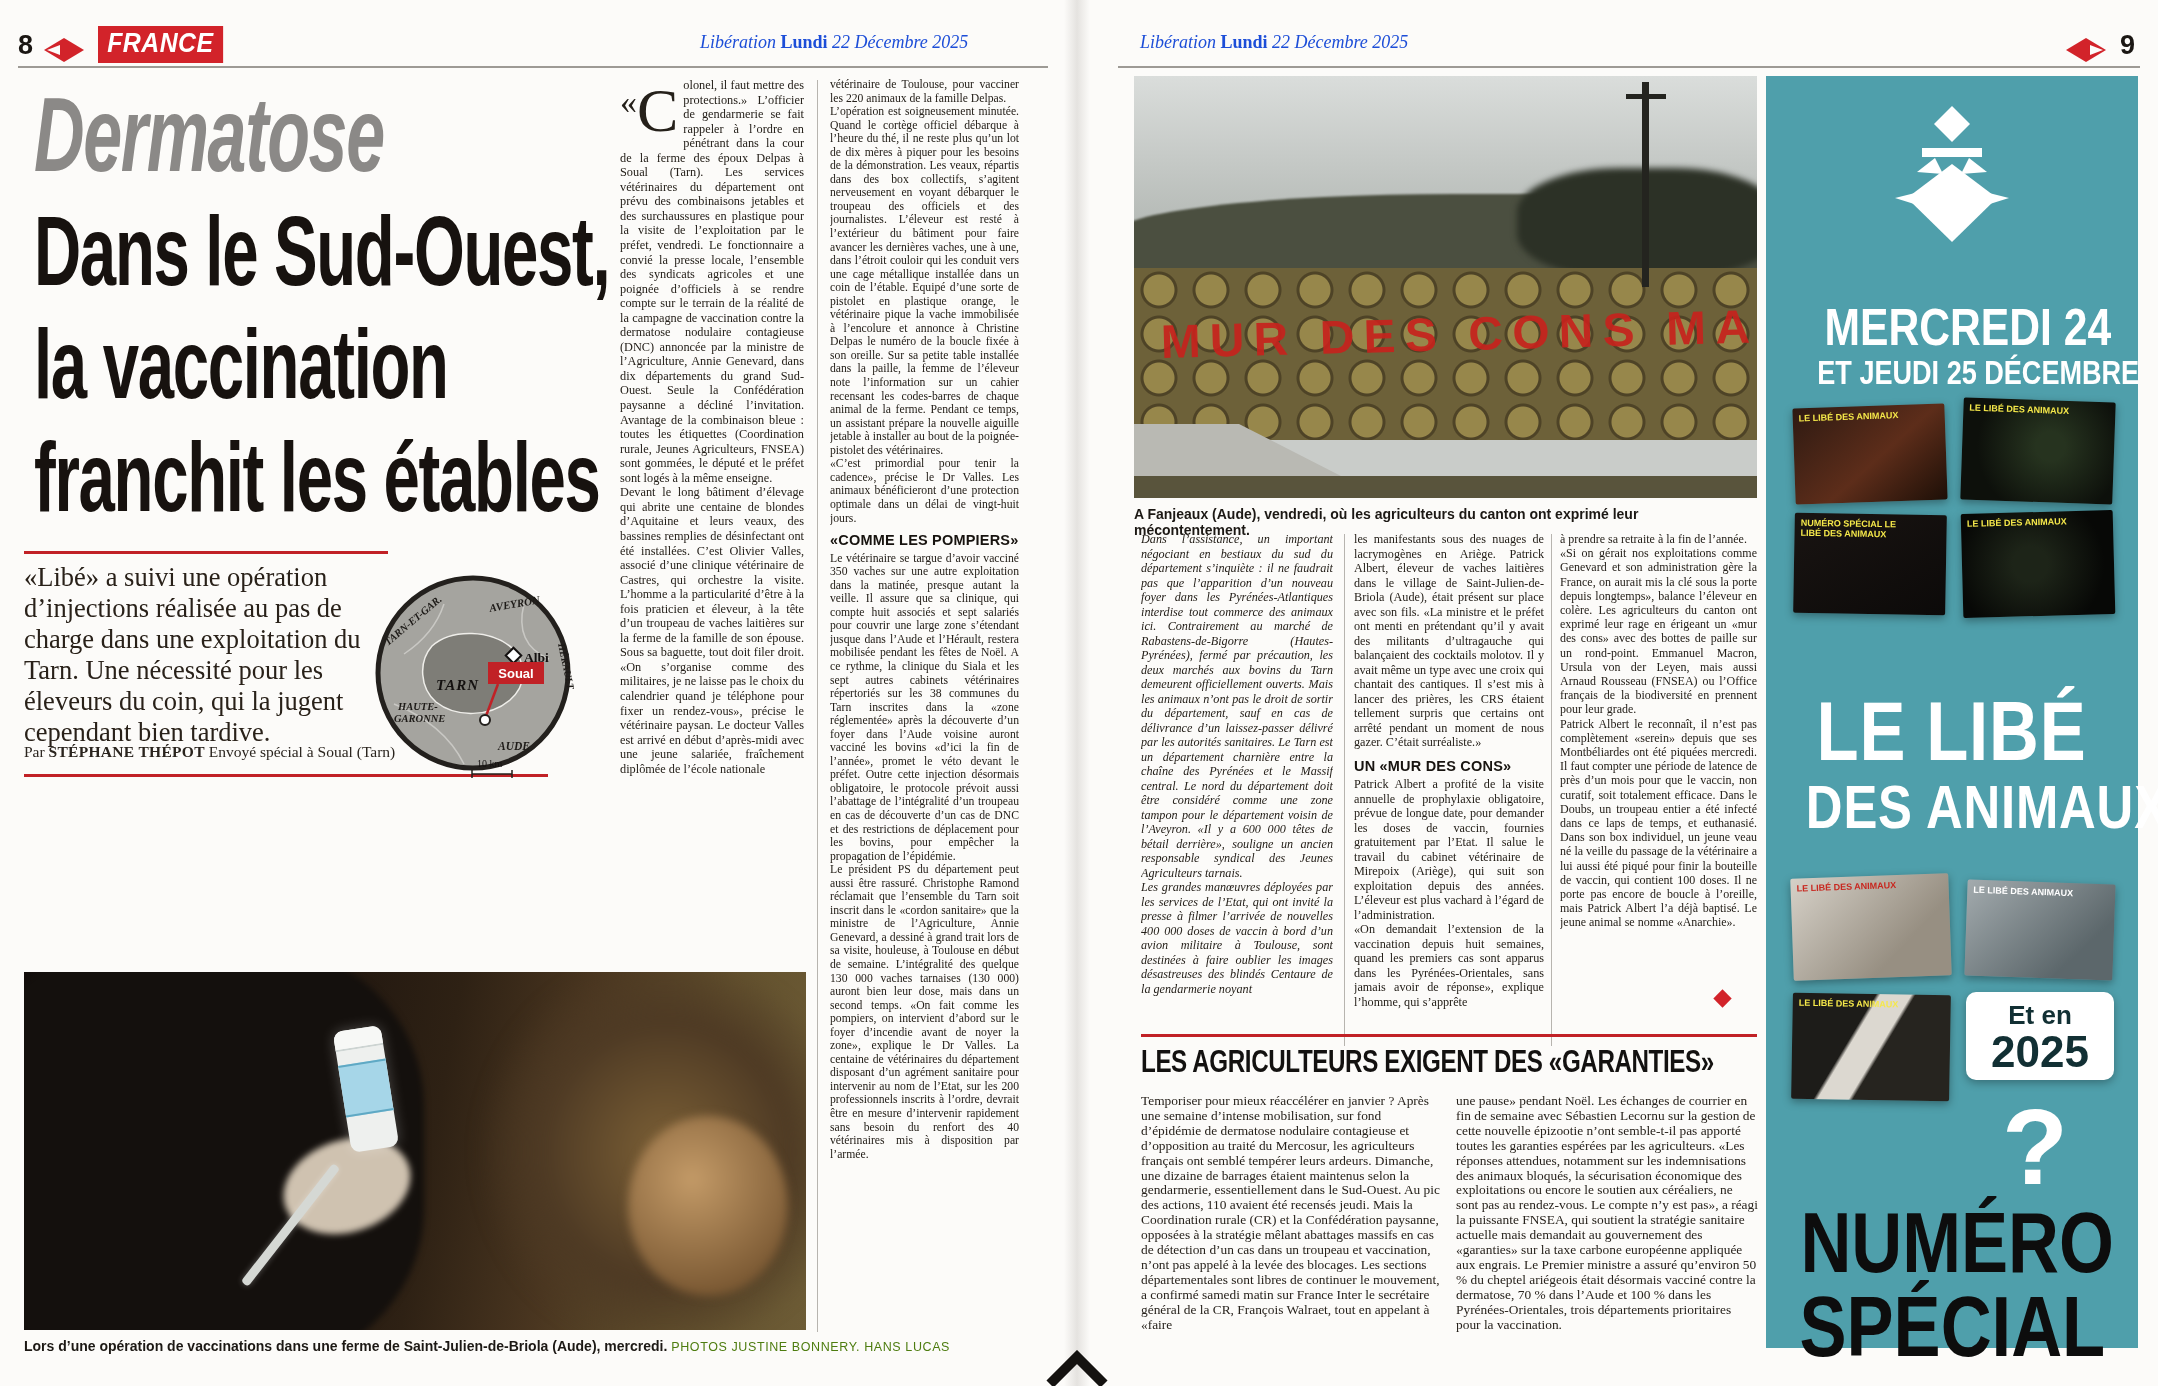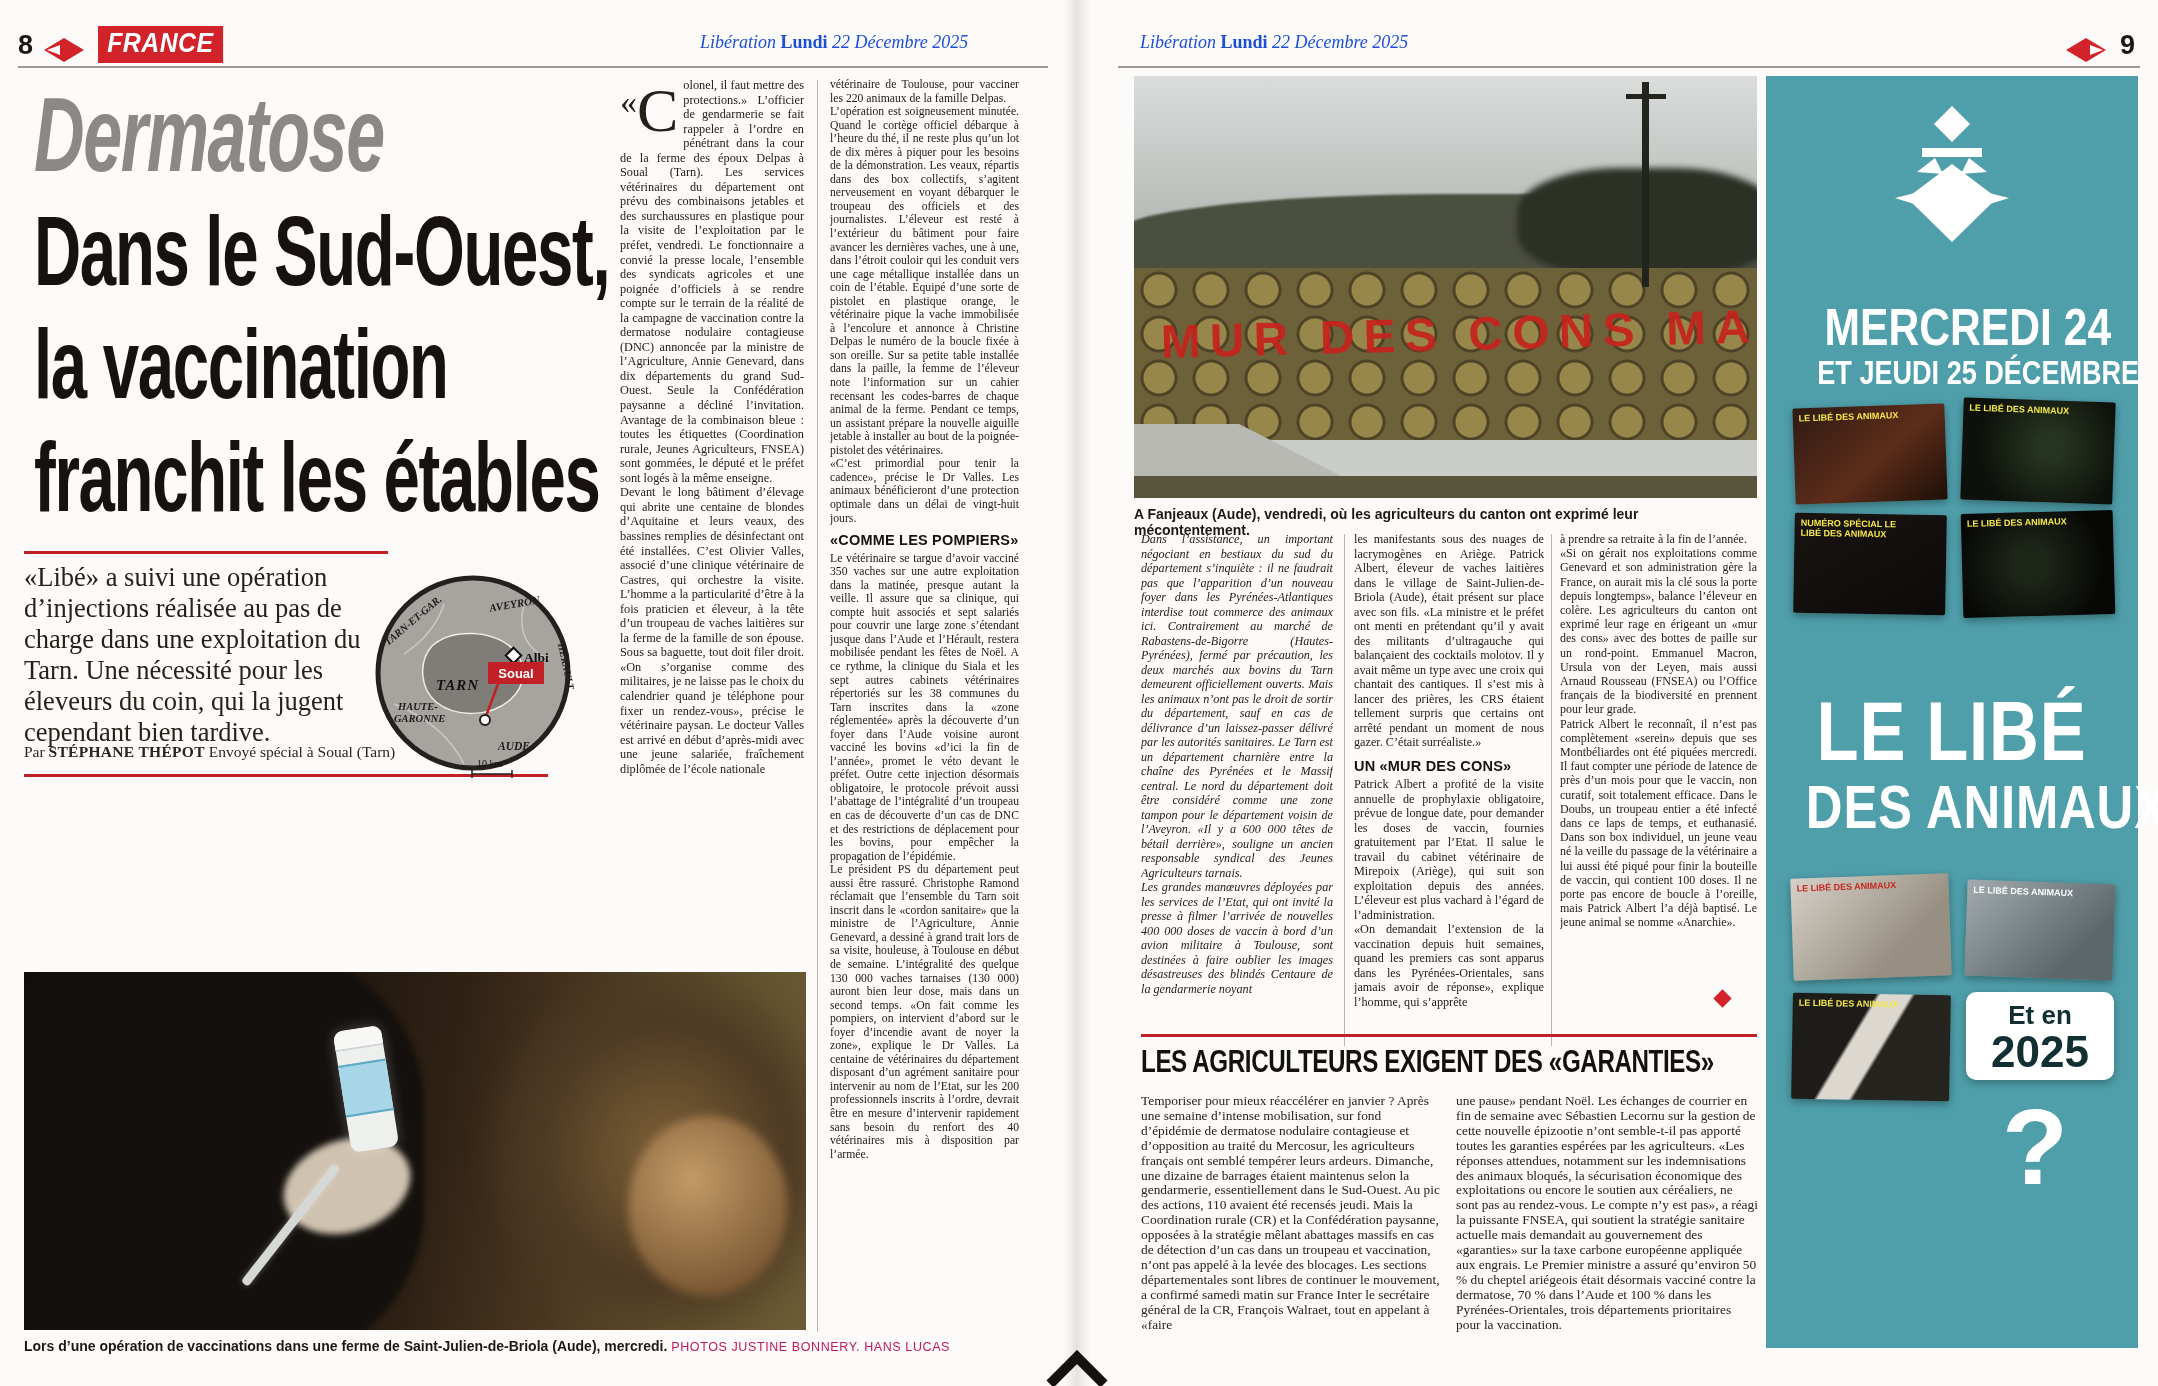--- a/index.html
+++ b/index.html
@@ -38,21 +38,21 @@
   .dc-quote{font-size:34px;vertical-align:18px;}
   .dc-letter{font-size:62px;font-weight:400;}
   .subhead{font-family:"Liberation Sans",sans-serif;font-weight:700;font-size:14.5px;
        color:#17130f;margin:9px 0 4px;letter-spacing:.2px;text-align:left;}
   #col-r1{left:1141px;top:532px;width:192px;height:516px;font-size:12.2px;line-height:14.5px;overflow:hidden;font-style:italic;}
   #col-r2{left:1354px;top:532px;width:190px;height:516px;font-size:12.2px;line-height:14.5px;overflow:hidden;}
   #col-r3{left:1560px;top:532px;width:197px;height:520px;font-size:12px;line-height:14.2px;overflow:hidden;}
   .endmark{width:13px;height:13px;background:#d2232a;transform:rotate(45deg);display:block;}
   
   .caption{font-family:"Liberation Sans",sans-serif;font-weight:700;font-size:14px;color:#1c1814;}
-  .credit{font-weight:400;font-size:12.5px;color:#be185d;letter-spacing:.6px;}
+  .credit{font-weight:400;font-size:12.5px;color:#4d7c0f;letter-spacing:.6px;}
   
   .photo{overflow:hidden;}
   #photo-left{left:24px;top:972px;width:782px;height:358px;
       background:linear-gradient(100deg,#120d0b 0%,#1c130e 30%,#2e2114 52%,#4a3620 68%,#63512e 84%,#6d5c36 100%);}
   .pl-straw{position:absolute;right:-50px;top:-20px;width:380px;height:400px;
       background:radial-gradient(closest-side,#7c6036,#4e3a24 65%,rgba(0,0,0,0));filter:blur(8px);}
   .pl-calf{position:absolute;right:18px;bottom:34px;width:160px;height:180px;border-radius:50%;
       background:radial-gradient(circle at 40% 35%,#c39a67,#7c5a34 75%);filter:blur(5px);}
   .pl-person{position:absolute;left:-60px;top:-30px;width:460px;height:430px;border-radius:38%;
       background:#14100d;filter:blur(3px);}
@@ -325,13 +325,17 @@
     <span class="cover-label">LE LIBÉ DES ANIMAUX</span>
   </div>
   <div class="cover cv7" style="left:26px;top:918px;width:158px;height:106px;transform:rotate(1deg);">
     <span class="cover-label">LE LIBÉ DES ANIMAUX</span>
   </div>
   <div class="sb-card" style="left:200px;top:916px;width:148px;height:88px;">
     <div class="c1">Et en</div>
     <div class="c2">2025</div>
   </div>
   <div class="sb-q" style="position:absolute;left:236px;top:1008px;">?</div>
+  <div style="position:absolute;left:0;top:1124px;width:100%;color:#0d0d0d;">
+    <span class="sb-cond sb-footer">NUMÉRO</span><br>
+    <span class="sb-cond sb-footer">SPÉCIAL</span>
+  </div>
 </div>
 
 </body></html>

